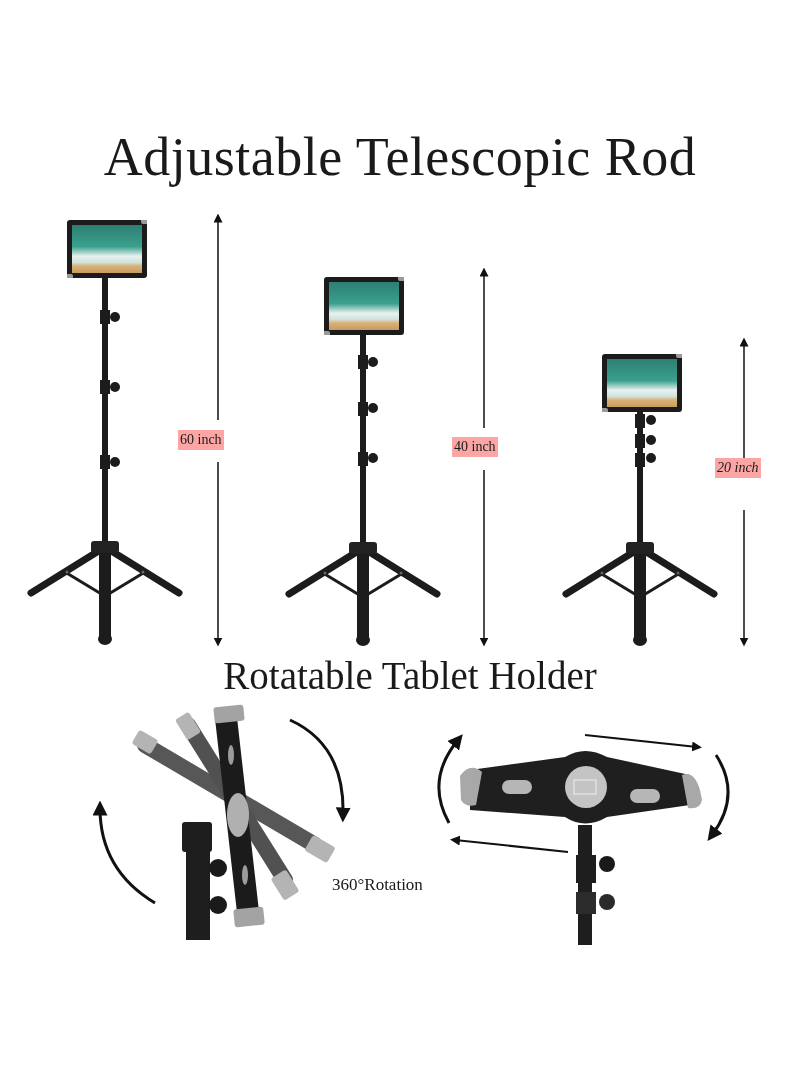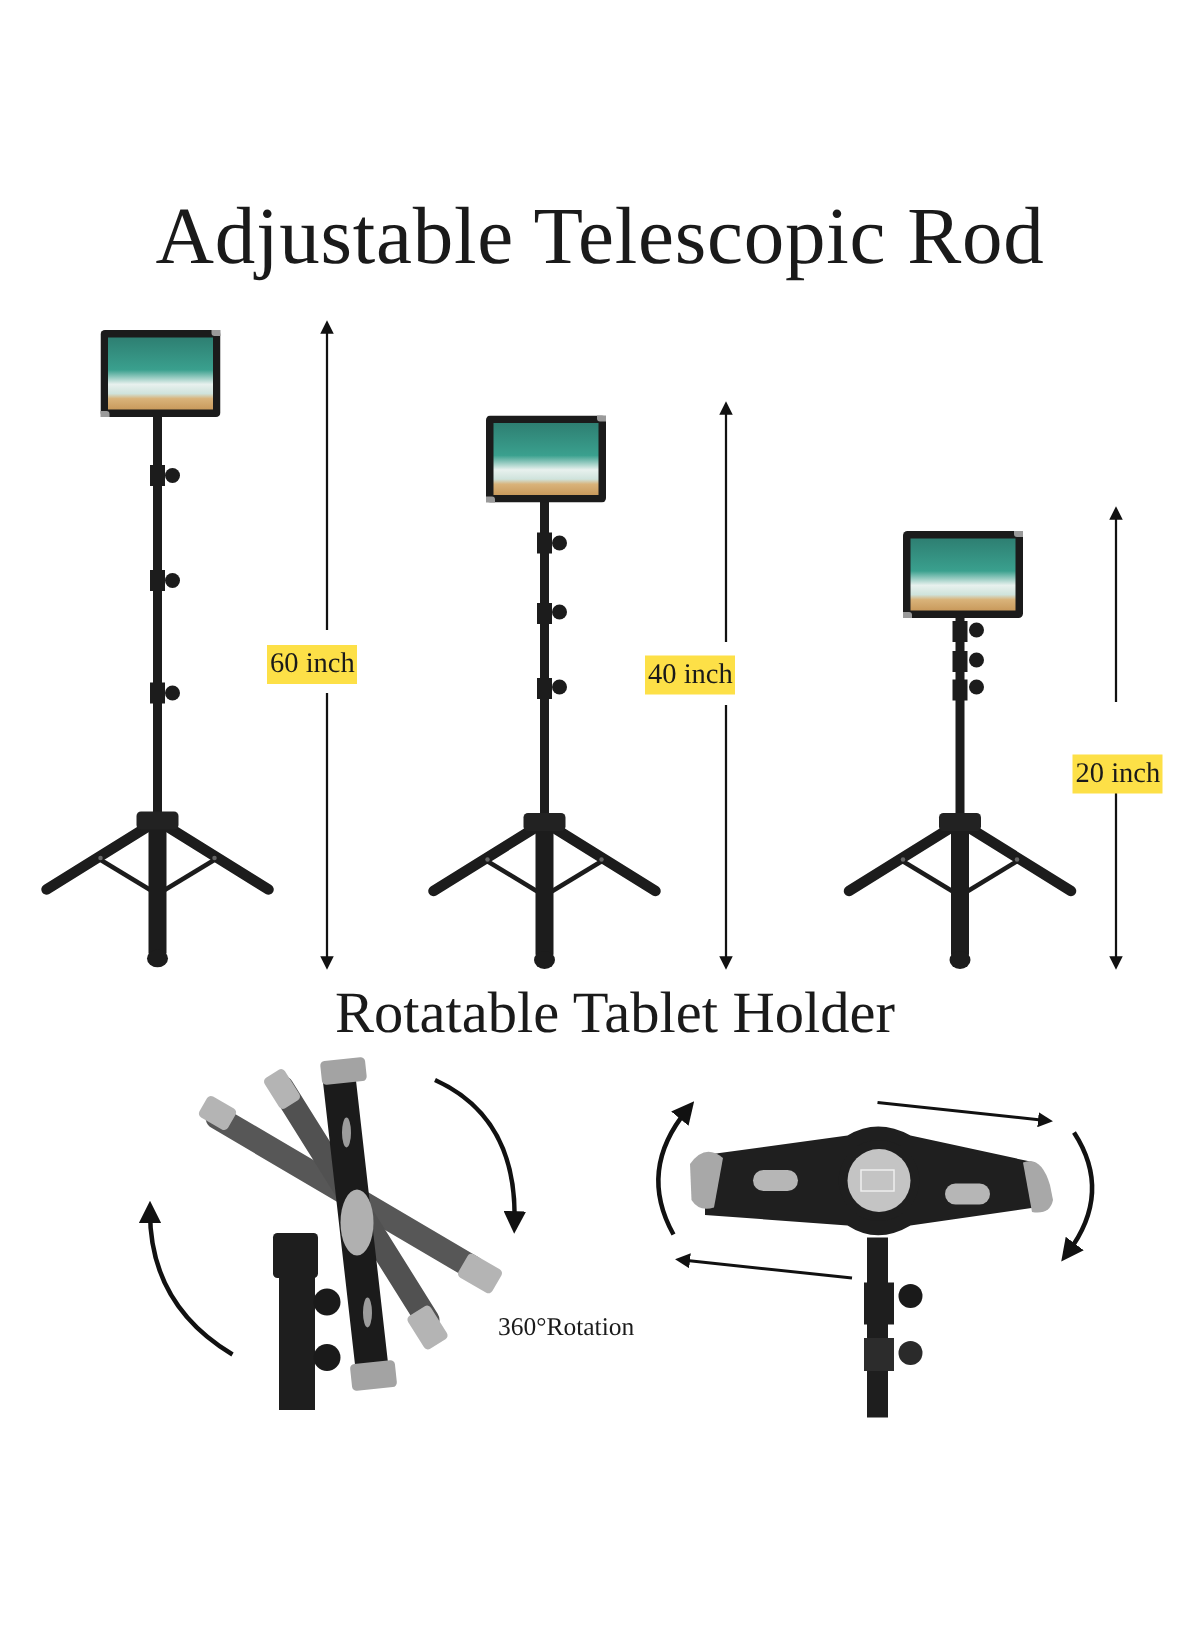--- a/index.html
+++ b/index.html
@@ -1,21 +1,21 @@
 <!DOCTYPE html>
 <html><head>
 <meta charset="utf-8">
 <style>
   html, body { margin:0; padding:0; background:#ffffff; }
   body { width:800px; height:1091px; position:relative; overflow:hidden;
          font-family:"Liberation Serif","DejaVu Serif",serif; color:#111; }
   .abs { position:absolute; }
   .title { left:0; width:800px; text-align:center; font-size:54px; top:122px; line-height:70px; letter-spacing:0.5px; color:#1a1a1a; }
   .subtitle { left:0; width:820px; text-align:center; font-size:39px; top:650px; line-height:52px; color:#1a1a1a; }
-  .dim-label { font-size:19px; background:#fde047; padding:2px 2px; white-space:nowrap; color:#1a1a1a; }
+  .dim-label { font-size:14px; background:#fca5a5; padding:2px 2px; white-space:nowrap; color:#1a1a1a; }
   .rot-label { font-size:17px; color:#1a1a1a; white-space:nowrap; }
   svg { position:absolute; left:0; top:0; }
 </style>
 </head>
 <body>
 
 <div class="abs title">Adjustable Telescopic Rod</div>
 
 <svg width="800" height="1091" viewBox="0 0 800 1091">
   <defs>
@@ -135,17 +135,17 @@
     <rect x="502" y="780" width="30" height="14" rx="7" fill="#b6b6b6"></rect>
     <rect x="630" y="789" width="30" height="14" rx="7" fill="#b6b6b6"></rect>
   </g>
   <line x1="585" y1="735" x2="697" y2="747" stroke="#111" stroke-width="2" marker-end="url(#ah2)"></line>
   <line x1="568" y1="852" x2="455" y2="840" stroke="#111" stroke-width="2" marker-end="url(#ah2)"></line>
   <path d="M449,823 Q425,780 458,740" fill="none" stroke="#111" stroke-width="3" marker-end="url(#ah2)"></path>
   <path d="M716,755 Q742,795 712,835" fill="none" stroke="#111" stroke-width="3" marker-end="url(#ah2)"></path>
 </svg>
 
 <div class="abs dim-label" style="left:178px; top:430px;">60 inch</div>
-<div class="abs dim-label" style="left:430px; top:437px;">40 inch</div>
-<div class="abs dim-label" style="left:715px; top:503px;">20 inch</div>
+<div class="abs dim-label" style="left:452px; top:437px;">40 inch</div>
+<div class="abs dim-label" style="left:715px; top:458px;font-style:italic;">20 inch</div>
 
 <div class="abs subtitle">Rotatable Tablet Holder</div>
 <div class="abs rot-label" style="left:332px; top:875px;">360°Rotation</div>
 
 </body></html>

